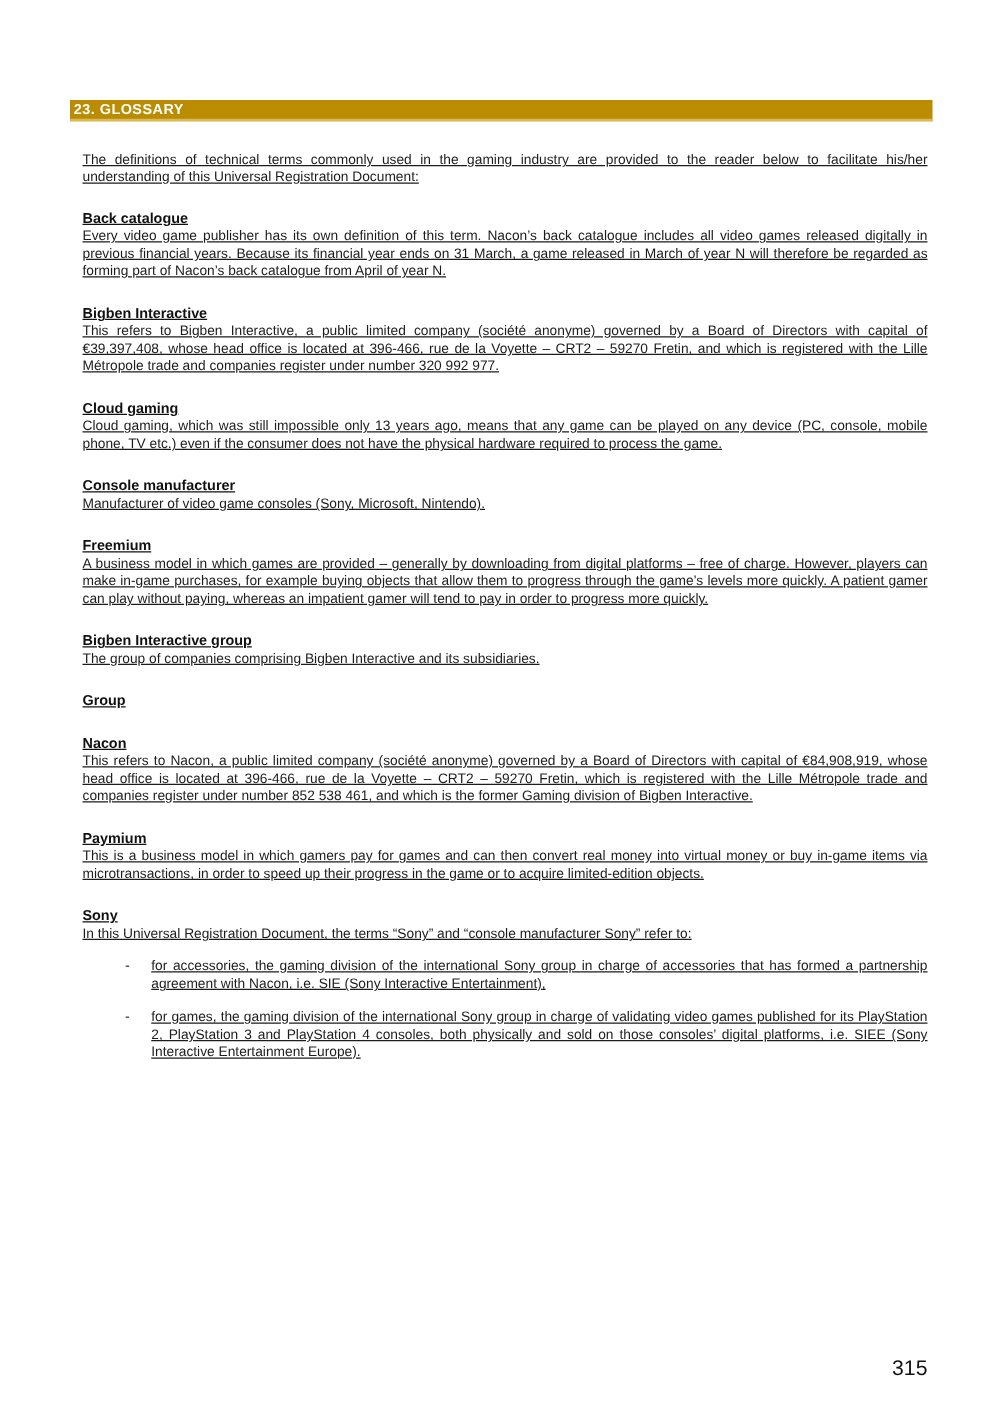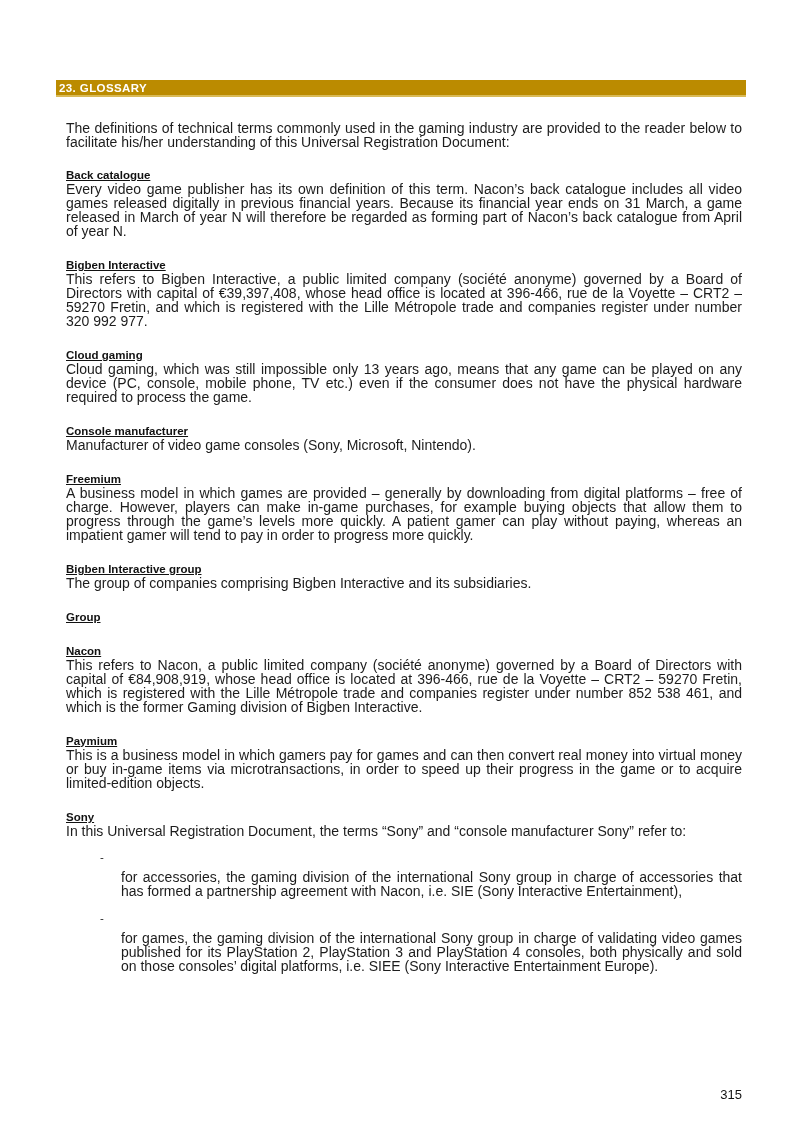--- a/index.html
+++ b/index.html
@@ -30,48 +30,49 @@
     line-height: 17px;
     padding-left: 3px;
     letter-spacing: 0.4px;
   }
   .content {
     position: absolute;
     left: 66px; top: 121px;
     width: 676px;
   }
   .intro, .def, .btext {
-    font-size: 14px;
+    font-size: 11px;
     line-height: 14px;
     text-align: justify;
+    text-decoration: underline;
   }
   .gloss-section { margin-top: 20px; }
   .gloss-section.first { margin-top: 19px; }
   .term {
     font-size: 11.5px;
     line-height: 14px;
     font-weight: bold;
     color: #111111;
     text-decoration: underline;
   }
   .bullets { margin-top: 12px; }
   .bullet { display: flex; margin-top: 0; }
   .bullet + .bullet { margin-top: 13px; }
   .bullet .dash {
     flex: none;
     width: 21px;
     margin-left: 34px;
     font-size: 11.5px;
     line-height: 14px;
   }
-  .bullet .btext { flex: 1; margin-top: 20px; }
+  .bullet .btext { flex: 1; }
   .page-number {
     position: absolute;
     right: 58px; top: 1087px;
-    font-size: 13px;
+    font-size: 17px;
     line-height: 15px;
     color: #111111;
   }
 </style>
 </head>
 <body>
 
 <div class="page">
 
   <header class="title-bar">

